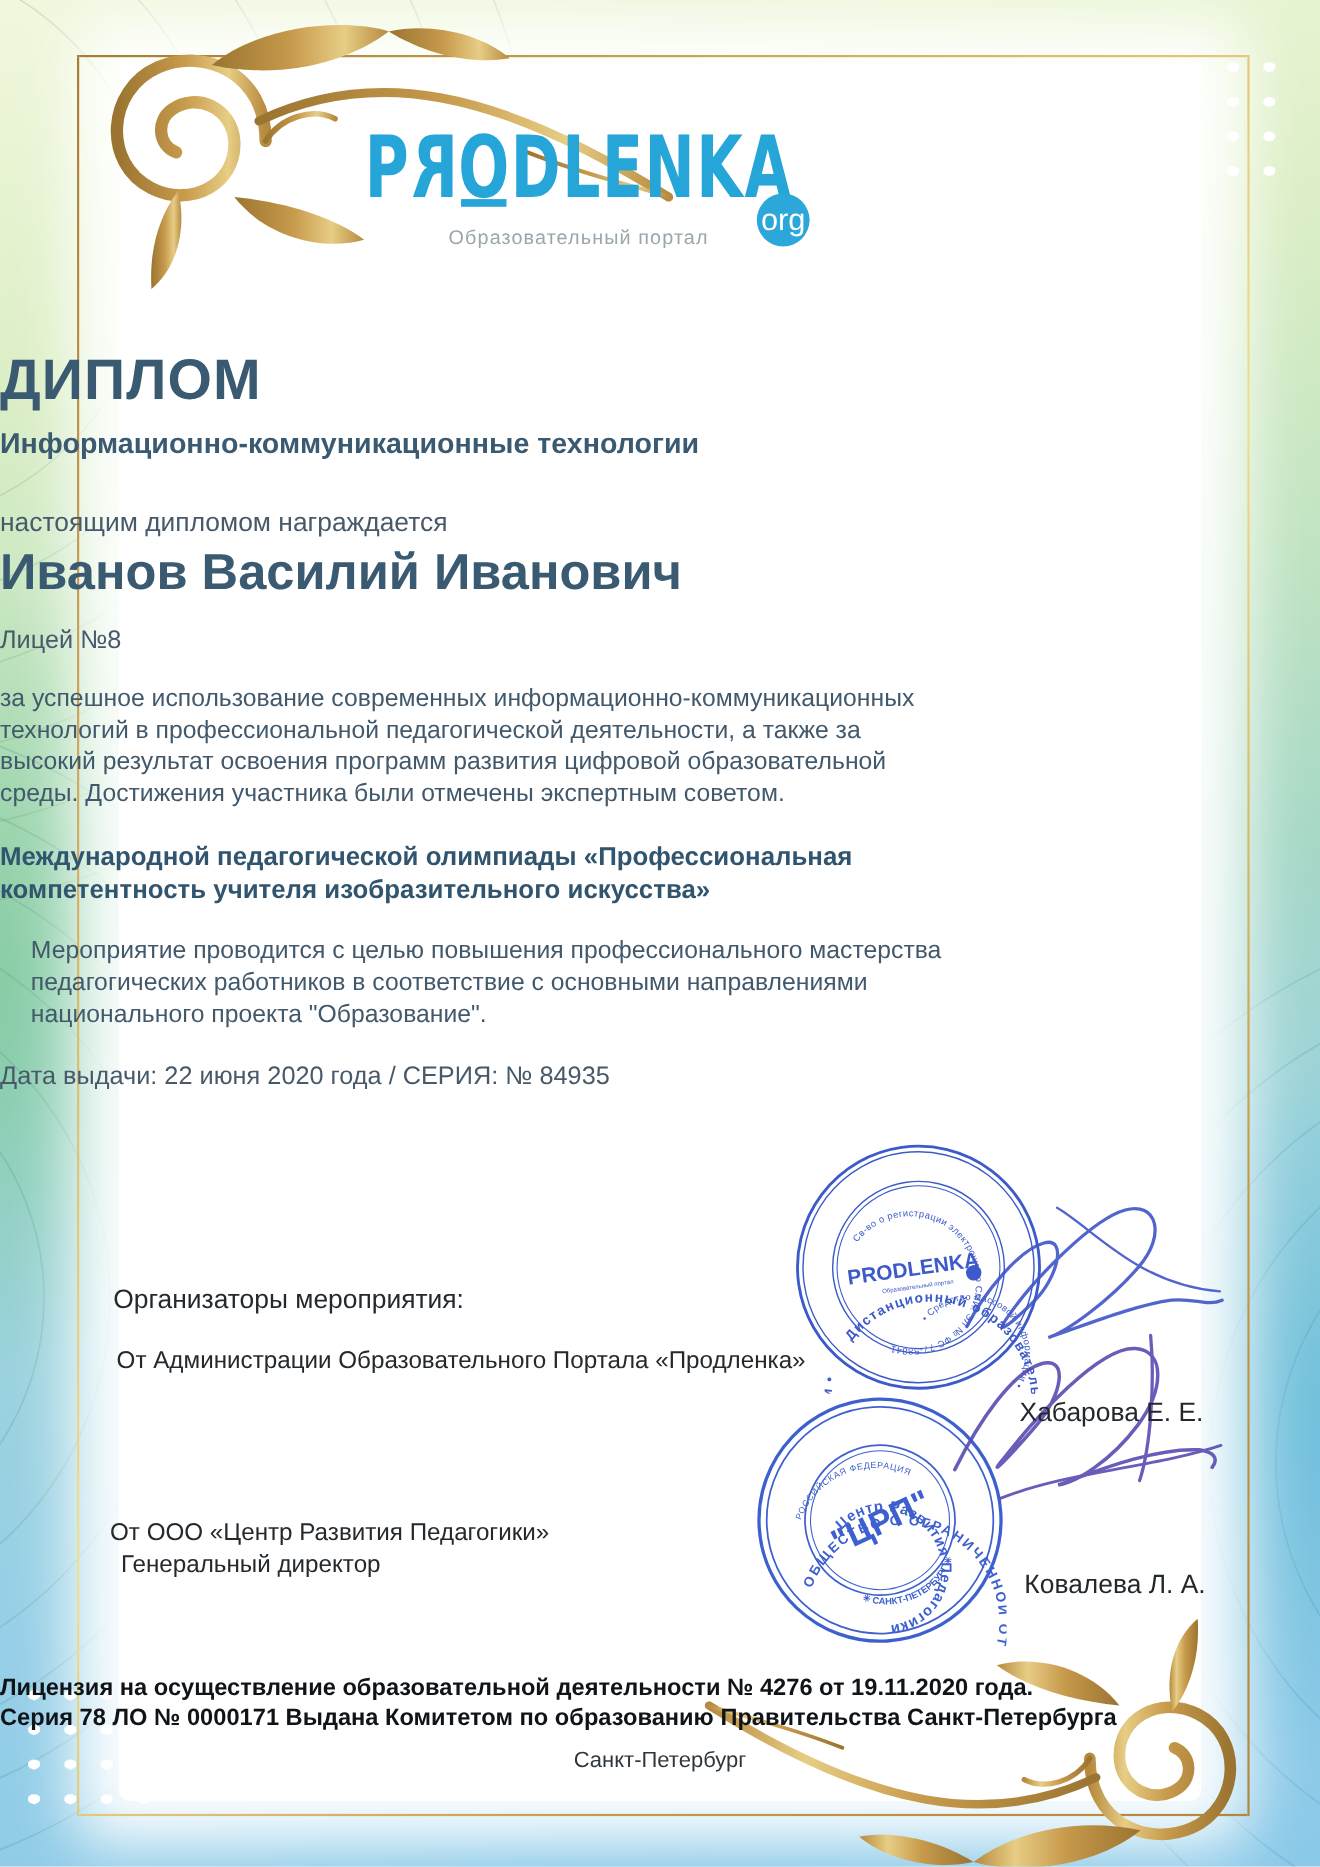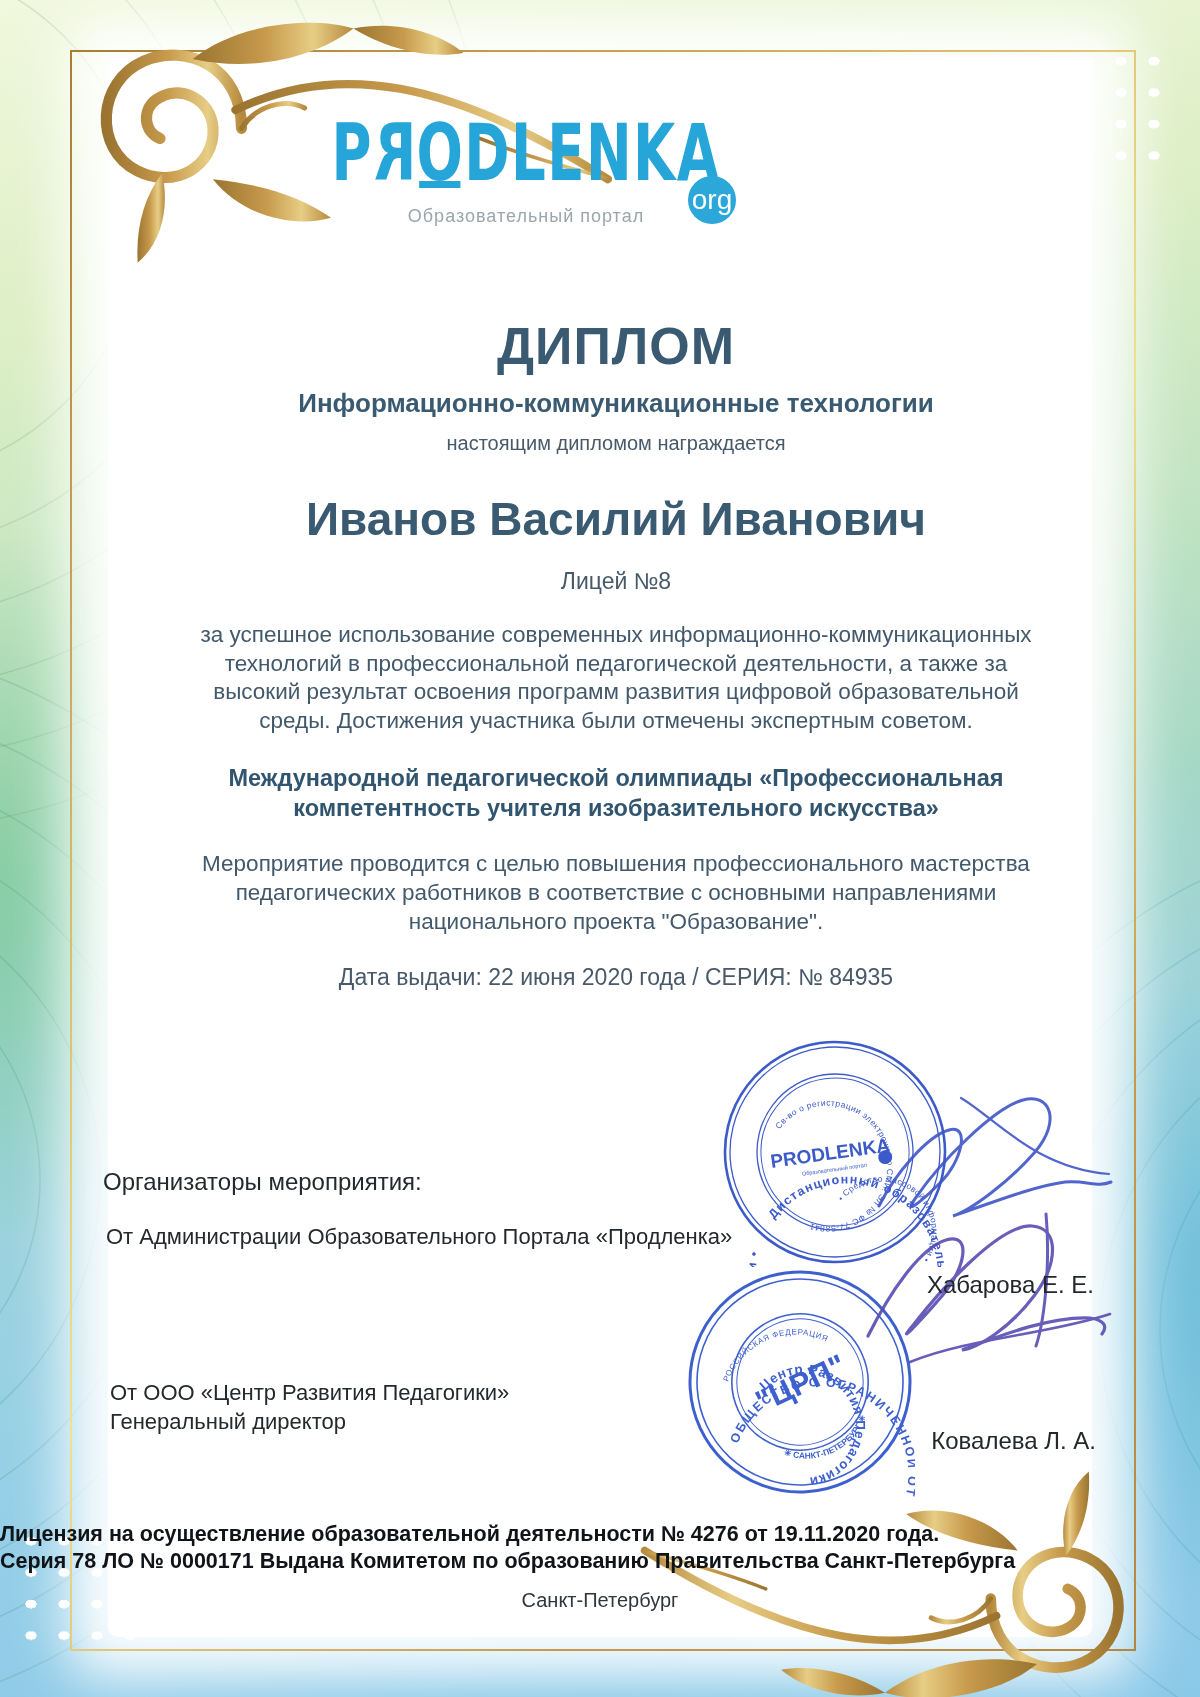--- a/index.html
+++ b/index.html
@@ -29,36 +29,36 @@
     font-family:"DejaVu Sans",sans-serif;font-weight:700;font-size:78px;line-height:1;
     letter-spacing:2px;color:#25a5d8;}
   .logo-text .mirror{display:inline-block;transform:scaleX(-1);}
   .logo-text .lo{position:relative;display:inline-block;}
   .logo-text .lo::after{content:"";position:absolute;left:4px;right:6px;bottom:4px;height:7px;background:currentColor;}
   .org-badge{position:absolute;left:688px;top:176px;width:48px;height:48px;z-index:6;border-radius:50%;
     background:#2ba7d9;color:#fff;font-size:28px;display:flex;align-items:center;justify-content:center;}
   .logo-subtitle{position:absolute;top:206px;left:0;right:0;z-index:5;text-align:center;
     transform:translateX(-74px);font-size:18px;letter-spacing:1px;color:#9aa6ac;}
 
-  .cline{position:absolute;left:0;right:0;text-align:center;z-index:5;margin-left:32px;}
+  .cline{position:absolute;left:0;right:0;text-align:left;z-index:5;}
   .title{top:316px;font-size:52px;font-weight:700;color:#3a5a72;letter-spacing:1px;}
   .category{top:388px;font-size:26px;font-weight:700;color:#3a5a72;}
-  .intro{top:432px;font-size:20px;color:#48596a;}
+  .intro{top:462px;font-size:24px;color:#48596a;}
   .name{top:492px;font-size:46px;font-weight:700;color:#3a5a72;}
   .school{top:568px;font-size:23px;color:#48596a;}
   .para{font-size:22.5px;line-height:28.5px;color:#42586b;}
   .p1{top:621px;}
   .event{top:763px;font-size:23.5px;font-weight:700;line-height:30px;color:#31556e;}
-  .p2{top:849px;line-height:29px;}
+  .p2{top:849px;line-height:29px;padding-left:28px;}
   .date{top:964px;font-size:23px;color:#48596a;}
 
   .org-head{position:absolute;left:103px;top:1168px;font-size:24px;color:#23292e;z-index:5;}
   .org-line{position:absolute;font-size:22px;color:#24292d;z-index:5;}
   .o11{left:106px;top:1224px;} .o12{left:103px;top:1252px;}
-  .o21{left:110px;top:1380px;} .o22{left:110px;top:1409px;}
+  .o21{left:100px;top:1380px;} .o22{left:110px;top:1409px;}
   .signer{position:absolute;font-size:24px;color:#23282c;text-align:center;z-index:8;margin-top:19px;}
   .s1{right:106px;top:1252px;} .s2{right:104px;top:1408px;}
 
   .stamp{position:absolute;opacity:0.93;z-index:6;}
   .stamp1{left:720px;top:1037px;} .stamp2{left:685px;top:1267px;}
   .sig{position:absolute;z-index:7;opacity:0.9;}
   .sig1{left:865px;top:1078px;} .sig2{left:850px;top:1196px;}
   svg text{font-family:"Liberation Sans",sans-serif;}
 
   .lic{position:absolute;left:0;right:0;font-weight:700;font-size:21.5px;color:#101418;z-index:5;}

